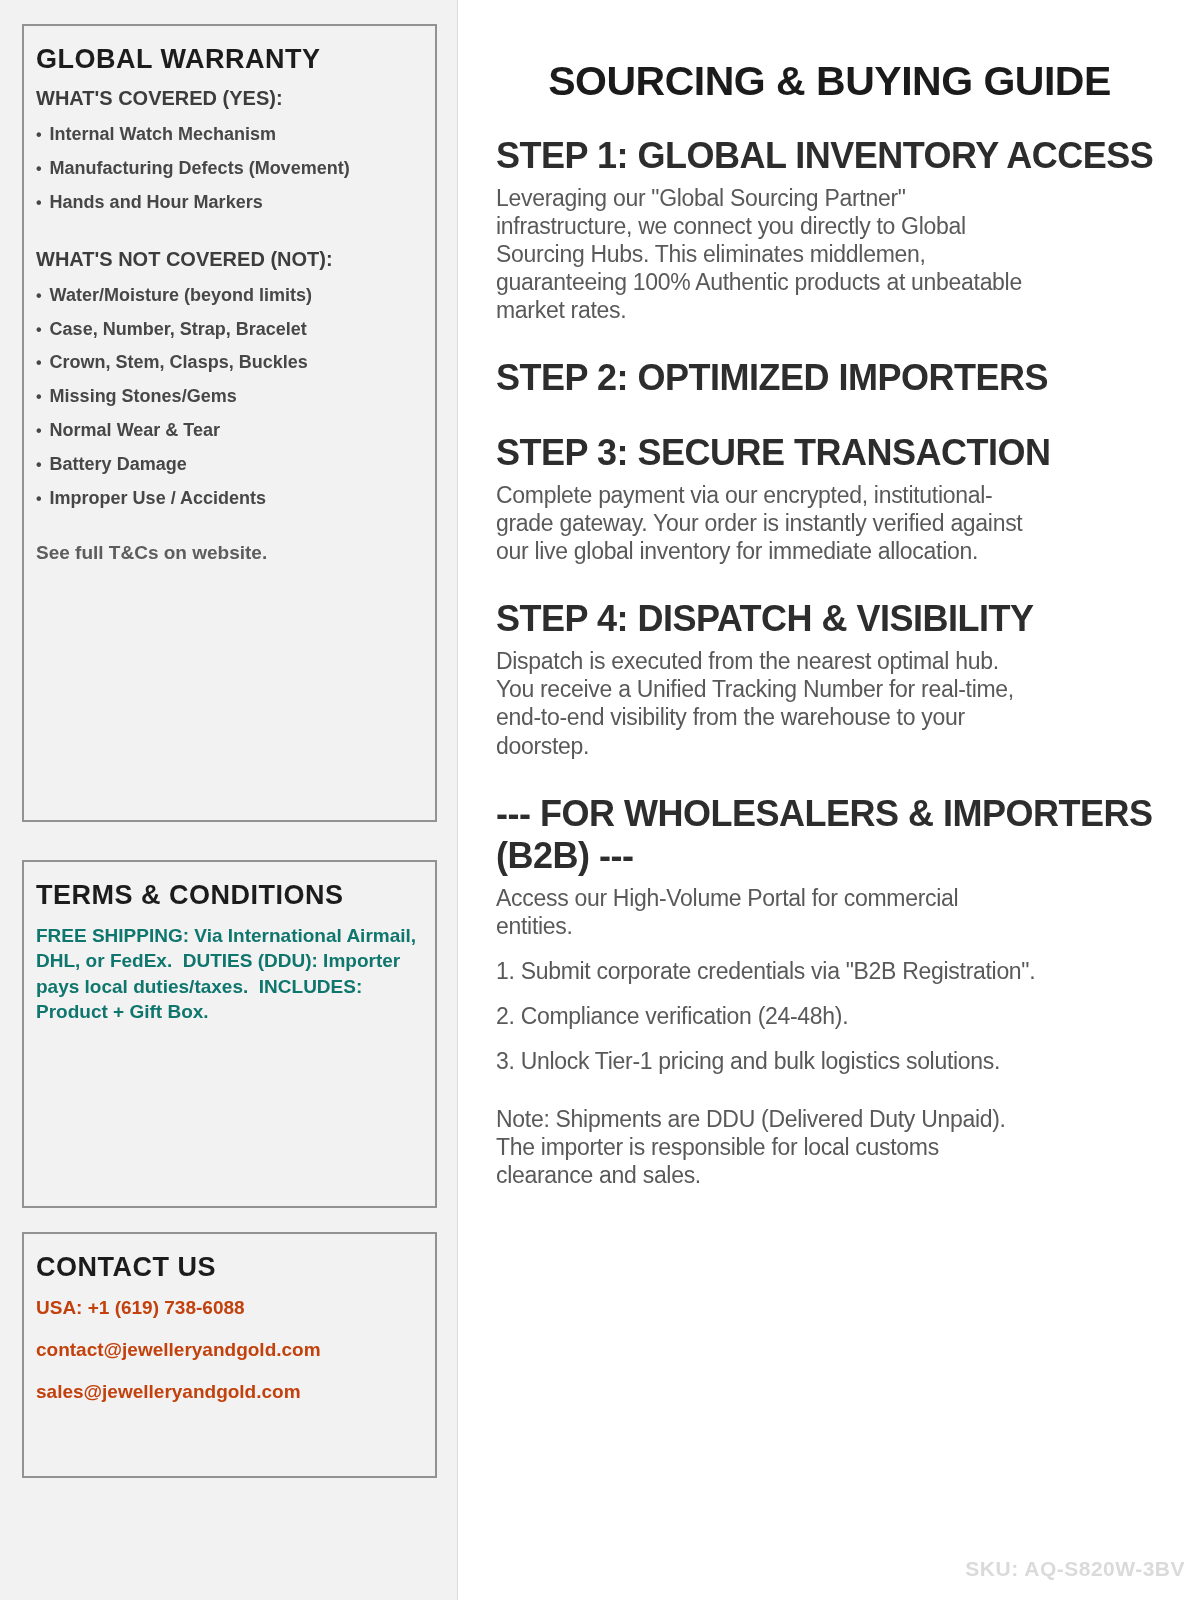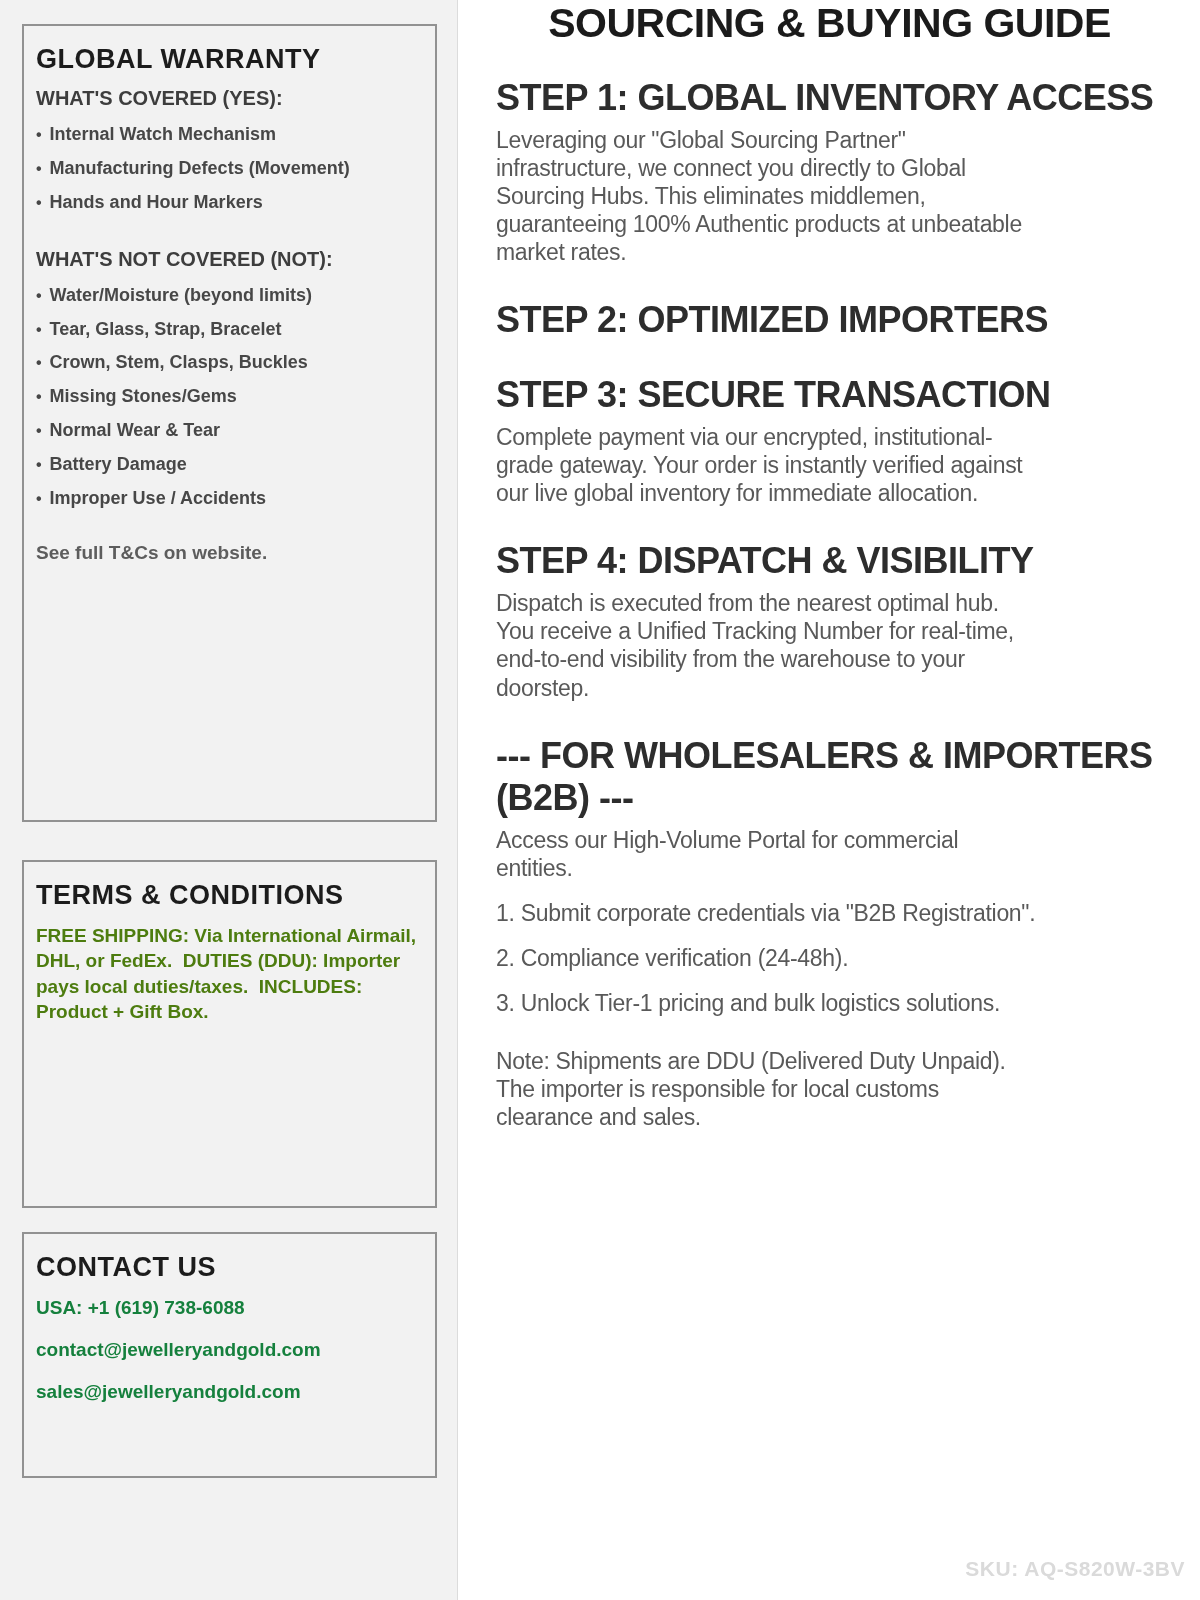--- a/index.html
+++ b/index.html
@@ -58,39 +58,40 @@
   .bullet-dot { margin-right: 8px; font-size: 16px; color: #474747; }
   .side-footnote {
     margin-top: 34px;
     font-size: 19px;
     font-weight: 700;
     color: #5d5d5d;
   }
   .side-body {
     font-size: 19px;
     font-weight: 700;
-    color: #4d7c0f;
+    color: #0f766e;
     line-height: 1.33;
     white-space: pre-wrap;
   }
   .contact-line {
     font-size: 19px;
     font-weight: 700;
-    color: #15803d;
+    color: #c2410c;
     margin-top: 20px;
   }
   .contact-line:first-of-type { margin-top: 14px; }
 
   
   .main {
     position: absolute;
     left: 459px; top: 0;
     width: 741px; height: 1600px;
   }
   .main-title {
+    margin-top: 58px;
     text-align: center;
     font-size: 41px;
     font-weight: 700;
     letter-spacing: -0.5px;
     color: var(--main-heading, #1b1b1b);
   }
   .content {
     padding: 30px 0 0 37px;
   }
   .step { margin-bottom: 33px; }
@@ -152,21 +153,21 @@
     <h3 class="side-subhead not-block">WHAT'S NOT COVERED (NOT):</h3>
     <div class="bullet-list">
 
         <div class="bullet-item">
           <span class="bullet-dot">•</span>
           <span>Water/Moisture (beyond limits)</span>
         </div>
 
         <div class="bullet-item">
           <span class="bullet-dot">•</span>
-          <span>Tear, Glass, Strap, Bracelet</span>
+          <span>Case, Number, Strap, Bracelet</span>
         </div>
 
         <div class="bullet-item">
           <span class="bullet-dot">•</span>
           <span>Crown, Stem, Clasps, Buckles</span>
         </div>
 
         <div class="bullet-item">
           <span class="bullet-dot">•</span>
           <span>Missing Stones/Gems</span>

